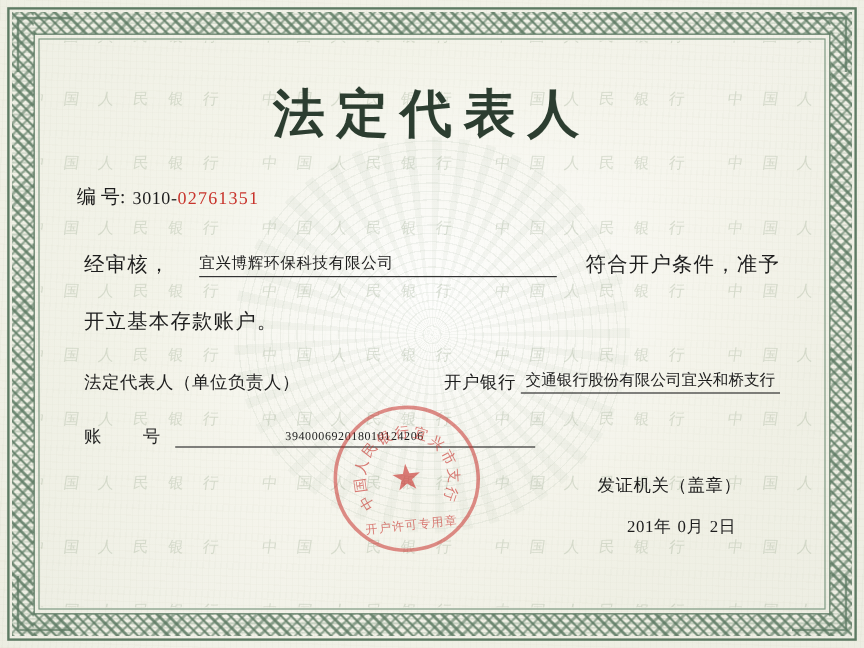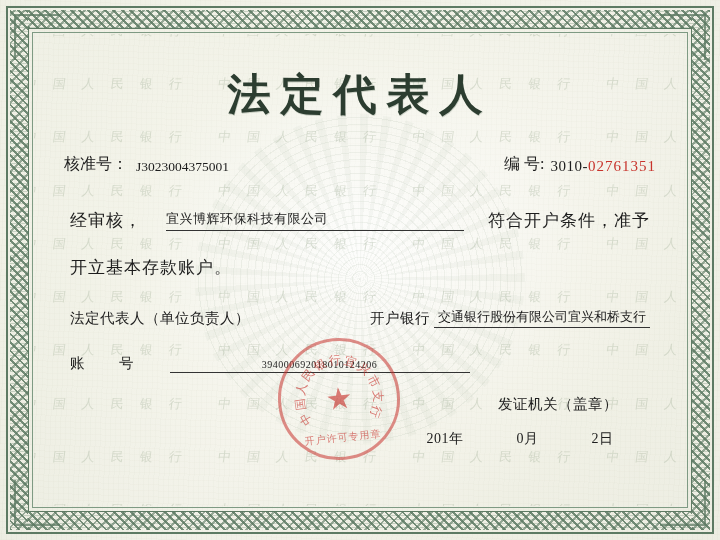--- a/index.html
+++ b/index.html
@@ -191,21 +191,20 @@
   .rep-underline { width: 150px; }
   .bank-underline { width: 212px; text-align: left; padding-left: 4px; }
   .spacer { flex: 1; }
 
   .account-row {
     margin-top: 26px;
     padding: 0 26px;
     display: flex;
     align-items: flex-end;
     font-size: 14.5px;
-    gap: 24px;
   }
   .acct-label { letter-spacing: 10px; }
   .acct-underline {
     width: 300px;
     border-bottom: 1px solid #333;
     font-size: 10px;
     padding-bottom: 2px;
     text-align: center;
     letter-spacing: 0.5px;
     margin-left: 2px;
@@ -218,21 +217,21 @@
     font-size: 14.5px;
     letter-spacing: 0.5px;
   }
   .issue-date {
     margin-top: 16px;
     padding-right: 62px;
     text-align: right;
     font-size: 14px;
     letter-spacing: 1px;
   }
-  .issue-date .num { letter-spacing: 0.5px; margin-left: 48px; }
+  .issue-date .num { letter-spacing: 0.5px; }
 
   
   .seal {
     position: absolute;
     left: 278px;
     top: 338px;
     width: 116px;
     height: 116px;
     border-radius: 50%;
     border: 3px solid rgba(200,50,45,0.62);
@@ -299,24 +298,20 @@
       <div class="wm-row">中国人民银行 中国人民银行 中国人民银行 中国人民银行 中国人民银行 中国人民银行</div>
       <div class="wm-row">中国人民银行 中国人民银行 中国人民银行 中国人民银行 中国人民银行 中国人民银行</div>
     </div>
   </div>
 
   <div class="content">
 
     <div class="title">法定代表人</div>
 
     <div class="line-approval">
-      <div class="approval-left">
-        <span class="label">核准号：</span>
-        <span class="value">J3023004375001</span>
-      </div>
       <div class="approval-right">
         <span class="label">编 号:</span>
         <span class="value">3010-</span>
         <span class="serial-red">02761351</span>
       </div>
     </div>
 
     <div class="para">
       <span>经审核，</span>
       <span class="fill">宜兴博辉环保科技有限公司</span>

